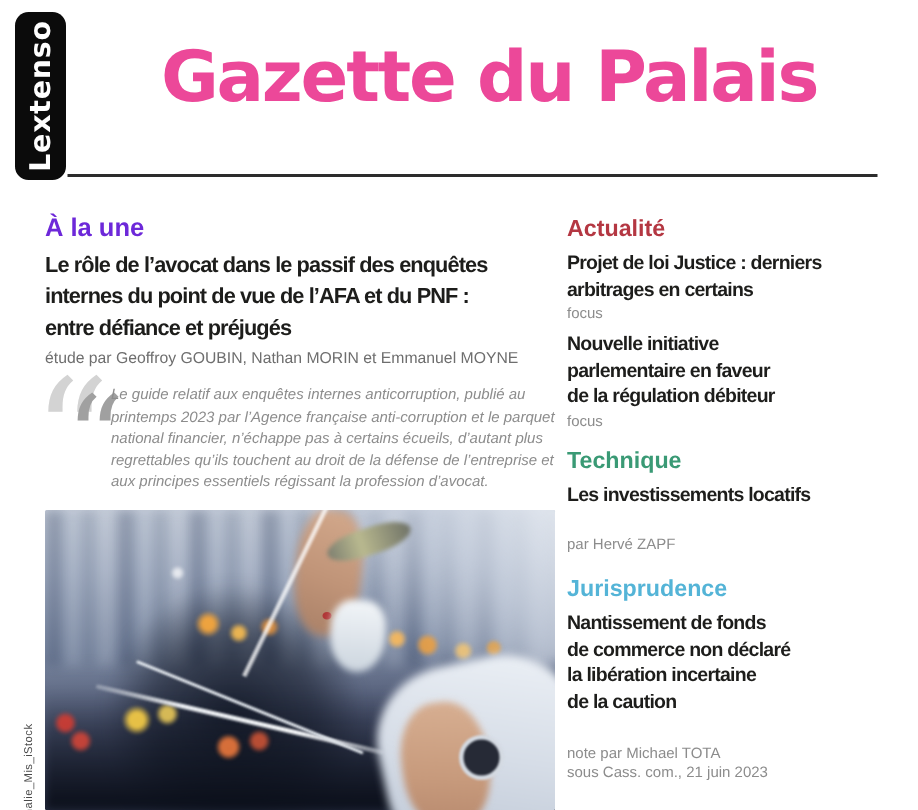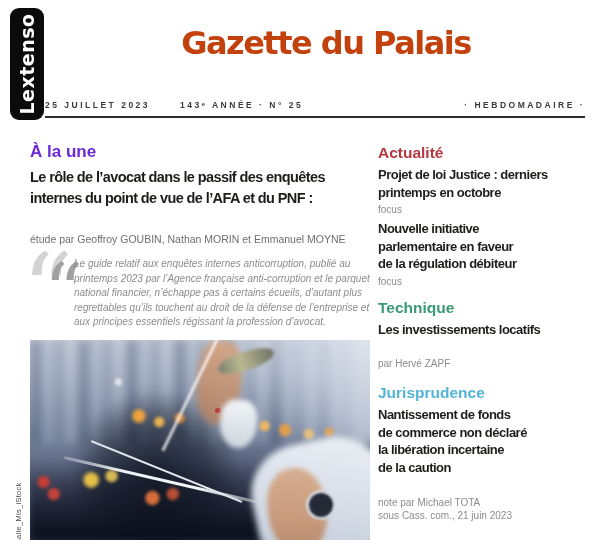--- a/index.html
+++ b/index.html
@@ -15,21 +15,21 @@
     background:#0b0b0b; border-radius:9px;
   }
   .lextenso-badge span {
     position:absolute; left:50%; top:50%;
     transform:translate(-50%,-50%) rotate(-90deg);
     color:#fff; font-weight:bold; font-size:19px; letter-spacing:.5px;
     white-space:nowrap; font-family:"DejaVu Sans", sans-serif;
   }
   .masthead-title {
     position:absolute; left:52px; right:12px; top:24px; margin:0;
-    text-align:center; color:#c2410c; font-size:32px; font-weight:bold;
+    text-align:center; color:#ec4899; font-size:47px; font-weight:bold;
     font-family:"DejaVu Sans", sans-serif; letter-spacing:-1.5px; white-space:nowrap;
   }
   .dateline {
     position:absolute; left:45px; right:27px; top:100px;
     display:flex; justify-content:space-between; align-items:baseline;
     font-size:8.5px; font-weight:bold; letter-spacing:2.5px; color:#3a3a3a;
     white-space:nowrap;
   }
   .dateline-left { display:flex; gap:30px; }
   .masthead-rule { position:absolute; left:45px; right:27px; top:116px; height:2px; background:#2c2c2c; }
@@ -139,33 +139,27 @@
 </style>
 </head>
 <body>
 
 <div class="page">
 
   <div class="lextenso-badge">
     <span>Lextenso</span>
   </div>
   <h1 class="masthead-title">Gazette du Palais</h1>
-  <div class="dateline">
-    <div class="dateline-left">
-      <span>25 JUILLET 2023</span>
-      <span>143ᵉ ANNÉE · N° 25</span>
-    </div>
-    <span>· HEBDOMADAIRE ·</span>
-  </div>
   <div class="masthead-rule"></div>
 
   <h2 class="sec-head h-alaune">À la une</h2>
   <div class="main-headline lines">
       <div>Le rôle de l’avocat dans le passif des enquêtes</div>
       <div>internes du point de vue de l’AFA et du PNF :</div>
+      <div>entre défiance et préjugés</div>
     </div>
   <div class="main-byline">étude par Geoffroy GOUBIN, Nathan MORIN et Emmanuel MOYNE</div>
 
   <span class="quote-glyph light">“</span>
   <span class="quote-glyph dark">“</span>
   <div class="quote-text">Le guide relatif aux enquêtes internes anticorruption, publié au printemps 2023 par l’Agence française anti-corruption et le parquet national financier, n’échappe pas à certains écueils, d’autant plus regrettables qu’ils touchent au droit de la défense de l’entreprise et aux principes essentiels régissant la profession d’avocat.</div>
 
   <div class="photo">
     <div class="ph ph-buildings"></div>
     <div class="ph ph-shoulder"></div>
@@ -181,21 +175,21 @@
     <div class="ph ph-doc2"></div>
     <div class="ph ph-sleeve"></div>
     <div class="ph ph-hand"></div>
     <div class="ph ph-watch"></div>
   </div>
   <span class="photo-credit">Nathalie_Mis_iStock</span>
 
   <h2 class="sec-head h-actualite">Actualité</h2>
   <div class="rc rc-title t-act1 lines">
       <div>Projet de loi Justice : derniers</div>
-      <div>printemps en octobre</div>
+      <div>arbitrages en certains</div>
     </div>
   <div class="rc rc-sub s-act1">focus</div>
   <div class="rc rc-title t-act2 lines">
       <div>Nouvelle initiative</div>
       <div>parlementaire en faveur</div>
       <div>de la régulation débiteur</div>
     </div>
   <div class="rc rc-sub s-act2">focus</div>
 
   <h2 class="sec-head h-technique">Technique</h2>

